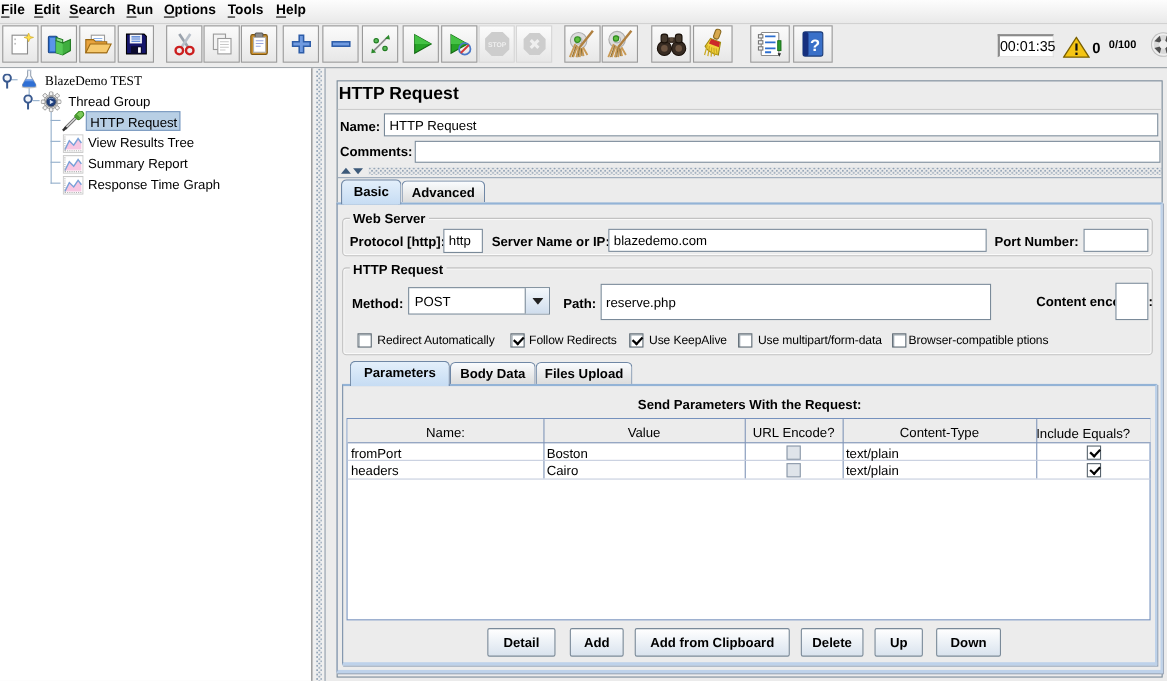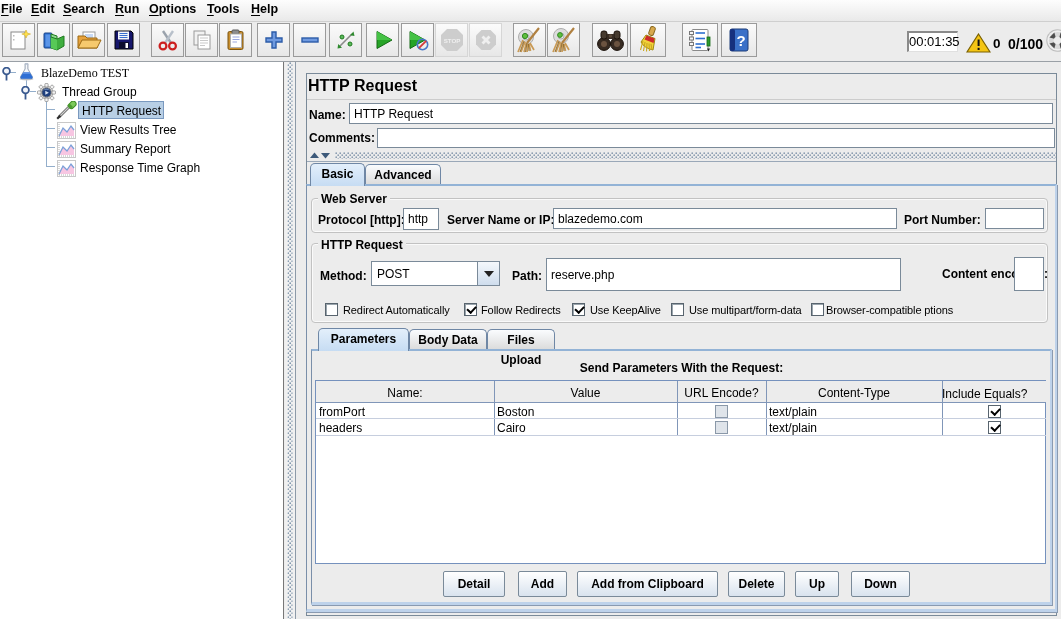--- a/index.html
+++ b/index.html
@@ -233,21 +233,21 @@
 
   <div id="timerbox">00:01:35</div>
   <div class="abs" style="left:966px; top:11px;">
       <svg width="25" height="20" viewBox="0 0 25 20">
         <polygon points="12.5,1 24,19 1,19" fill="#f4c514" stroke="#7a6000" stroke-width="1.2"></polygon>
         <rect x="11.6" y="6.5" width="2" height="6.5" fill="#111"></rect>
         <rect x="11.6" y="14.8" width="2" height="2.2" fill="#111"></rect>
       </svg>
     </div>
   <div class="abs b" style="left:993px; top:14px; font-size:13.5px;">0</div>
-  <div class="abs b" style="left:1008px; top:14px; font-size:14px;">0/100</div>
+  <div class="abs b" style="left:1008px; top:14px; font-size:10px;">0/100</div>
   <div class="abs" style="left:1046px; top:7px;">
       <svg width="23" height="23" viewBox="0 0 23 23">
     <circle cx="11.5" cy="11.5" r="11.2" fill="#bdbdbd"></circle>
         <circle cx="11.5" cy="11.5" r="10.2" fill="#efefef"></circle>
     <circle cx="11.5" cy="11.5" r="8.6" fill="#d9d9d9"></circle>
     <g fill="#4e4e4e">
           <path d="M8 3.6 L15 3.6 L11.5 9.6 Z" transform="rotate(45 11.5 11.5)"></path>
           <path d="M8 3.6 L15 3.6 L11.5 9.6 Z" transform="rotate(135 11.5 11.5)"></path>
           <path d="M8 3.6 L15 3.6 L11.5 9.6 Z" transform="rotate(225 11.5 11.5)"></path>
           <path d="M8 3.6 L15 3.6 L11.5 9.6 Z" transform="rotate(315 11.5 11.5)"></path>
@@ -416,21 +416,21 @@
     <div class="cblbl" style="left:174px; top:230px;">Follow Redirects</div>
   <div class="cb on" style="left:265px; top:229px;"></div>
     <div class="cblbl" style="left:283px; top:230px;">Use KeepAlive</div>
   <div class="cb" style="left:364px; top:229px;"></div>
     <div class="cblbl" style="left:382px; top:230px;">Use multipart/form-data</div>
   <div class="cb" style="left:504px; top:229px;"></div>
     <div class="cblbl" style="left:519px; top:230px;">Browser-compatible ptions</div>
 
   <div class="tab sel" style="left:11px; top:254px; width:91px; height:23px; line-height:21px;">Parameters</div>
   <div class="tab" style="left:102px; top:255px; width:78px; height:20px; line-height:20px;">Body Data</div>
-  <div class="tab" style="left:180px; top:255px; width:68px; height:20px; line-height:20px;">Files Upload</div>
+  <div class="tab" style="left:180px; top:255px; width:88px; height:20px; line-height:20px;">Files Upload</div>
   <div class="tabc" style="left:4px; top:275px; width:741px; height:256px;"></div>
 
   <div class="abs b" style="left:4px; top:287px; width:741px; text-align:center;">Send Parameters With the Request:</div>
 
   <div class="abs" style="left:8px; top:306px; width:731px; height:184px; background:#fff; border:1px solid #7591bd;"></div>
   <div class="abs" style="left:9px; top:307px; width:730px; height:22px; background:#ececec; border-bottom:1px solid #8096b8;"></div>
 
   <div class="abs" style="left:9px;  top:312px; width:178px; text-align:center;">Name:</div>
   <div class="abs" style="left:187px; top:312px; width:183px; text-align:center;">Value</div>
   <div class="abs" style="left:370px; top:312px; width:89px; text-align:center;">URL Encode?</div>

